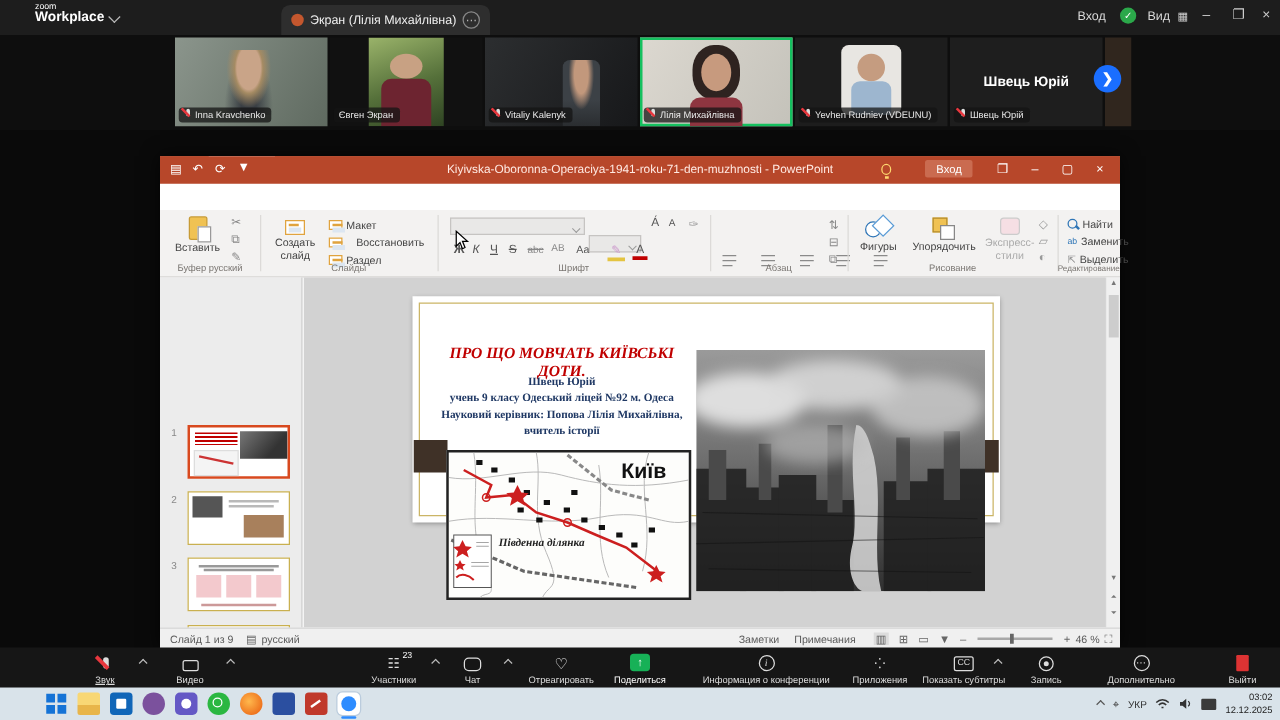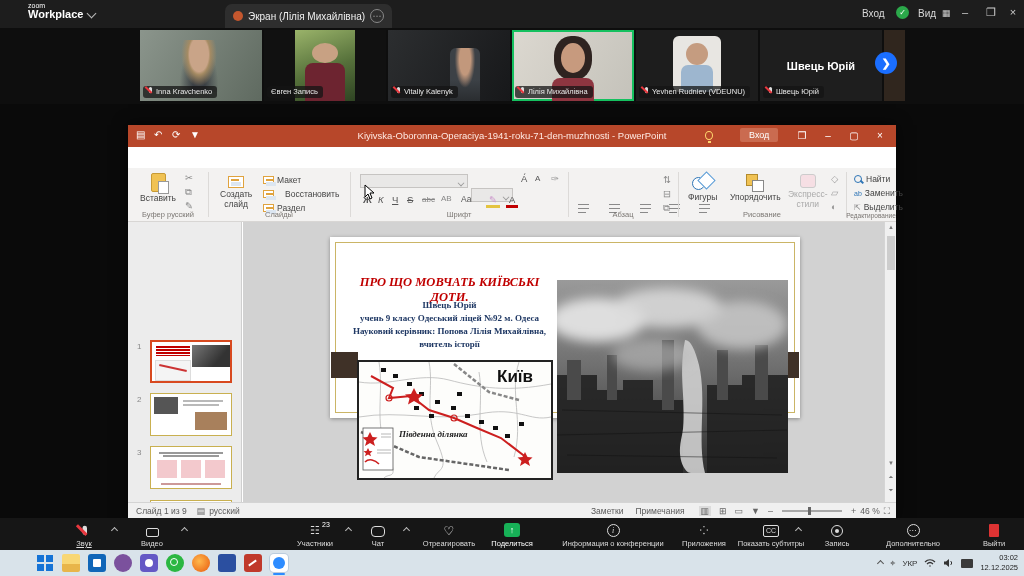--- a/index.html
+++ b/index.html
@@ -153,21 +153,21 @@
           <span>Inna Kravchenko</span>
         </div>
     </div>
 
     <div class="abs tile" style="left:264px;background:#111;">
       <div class="abs" style="left:31px;top:0;width:60px;height:71px;background:linear-gradient(160deg,#9ab36a,#55703a 55%,#2f4423);">
         <div class="abs" style="left:17px;top:13px;width:26px;height:20px;border-radius:50%;background:#c8a183;"></div>
         <div class="abs" style="left:10px;top:33px;width:40px;height:38px;border-radius:8px 8px 0 0;background:#6d2430;"></div>
       </div>
       <div class="name-pill">
-          <span>Євген Запись</span>
+          <span>Євген Экран</span>
         </div>
     </div>
 
     <div class="abs tile" style="left:388px;background:linear-gradient(120deg,#2c2e30,#17181a);">
       <div class="abs" style="left:62px;top:18px;width:30px;height:53px;background:radial-gradient(ellipse at 50% 22%,#c2987c 0 26%,transparent 48%),linear-gradient(#3c4146 60%,#2a2d30);border-radius:6px 6px 0 0;"></div>
       <div class="name-pill">
           <span class="mic-red"></span>
           <span>Vitaliy Kalenyk</span>
         </div>
     </div>

